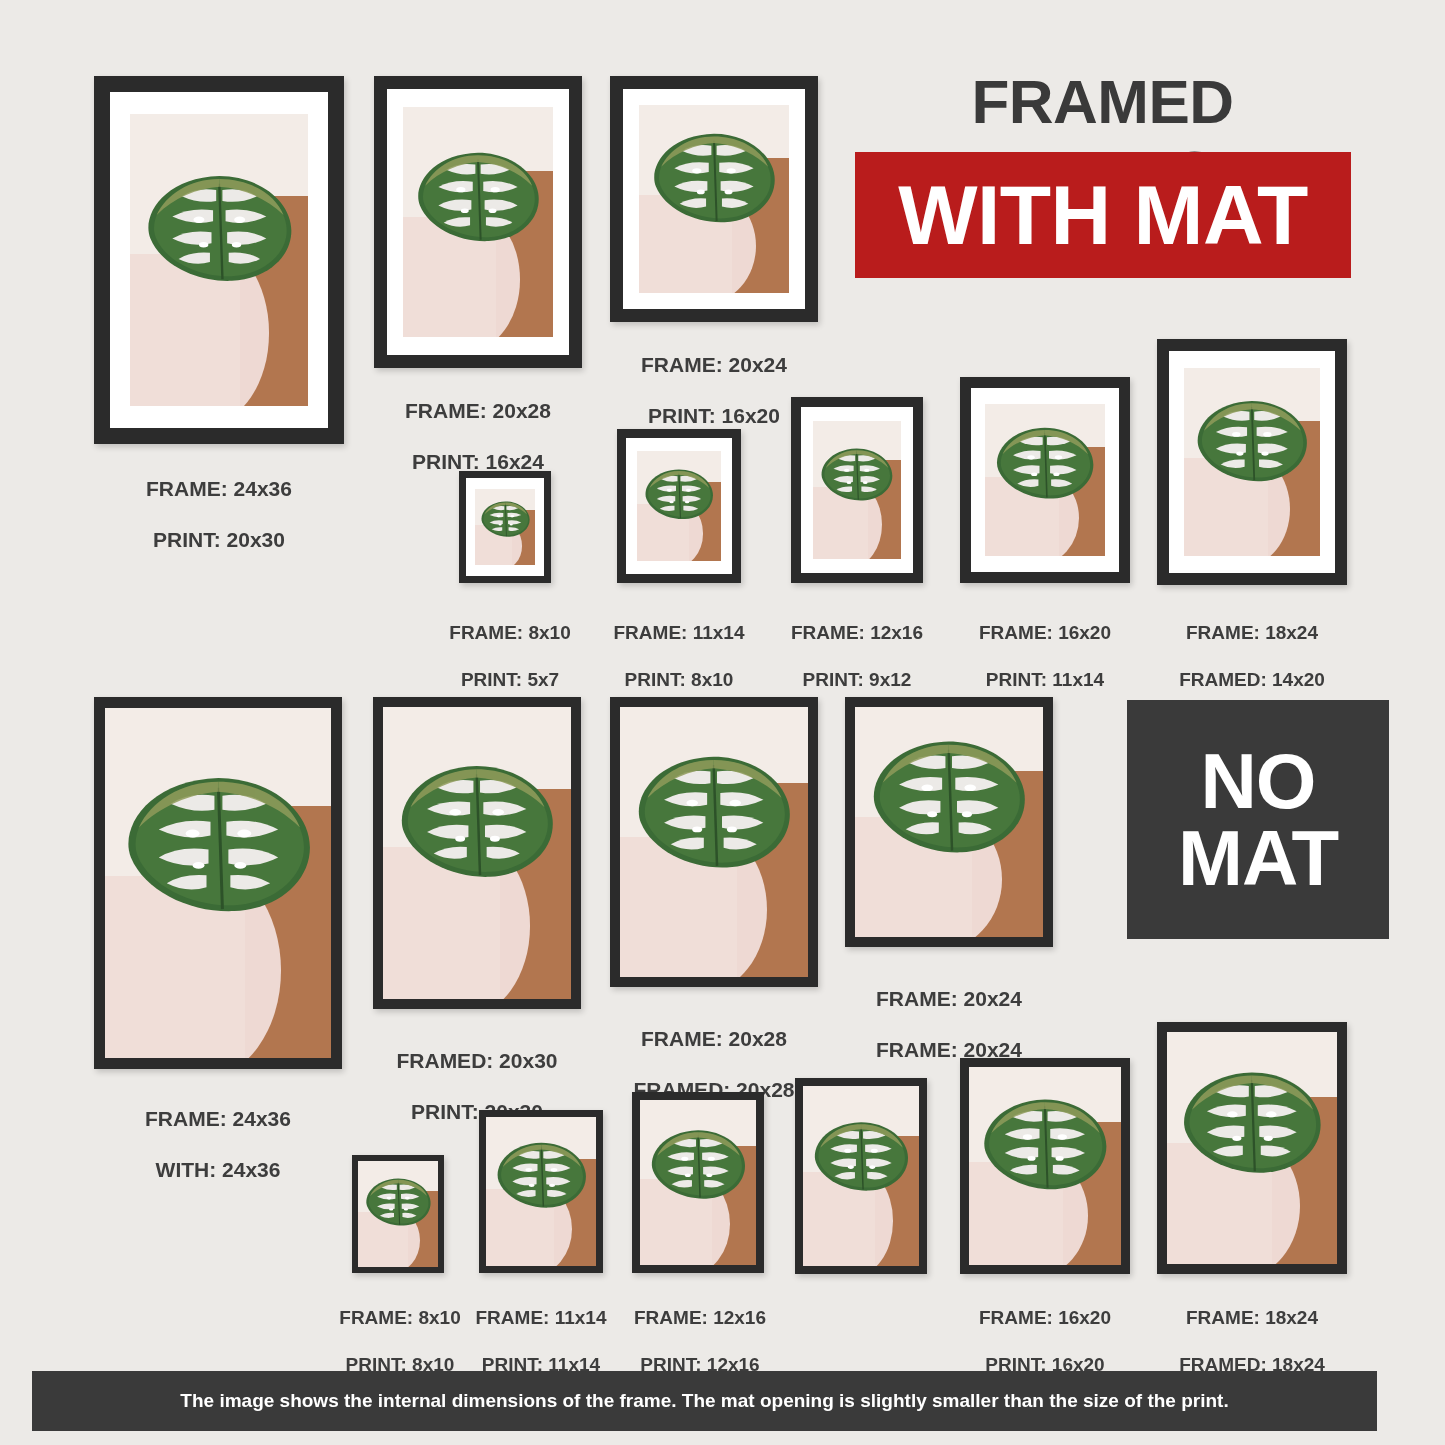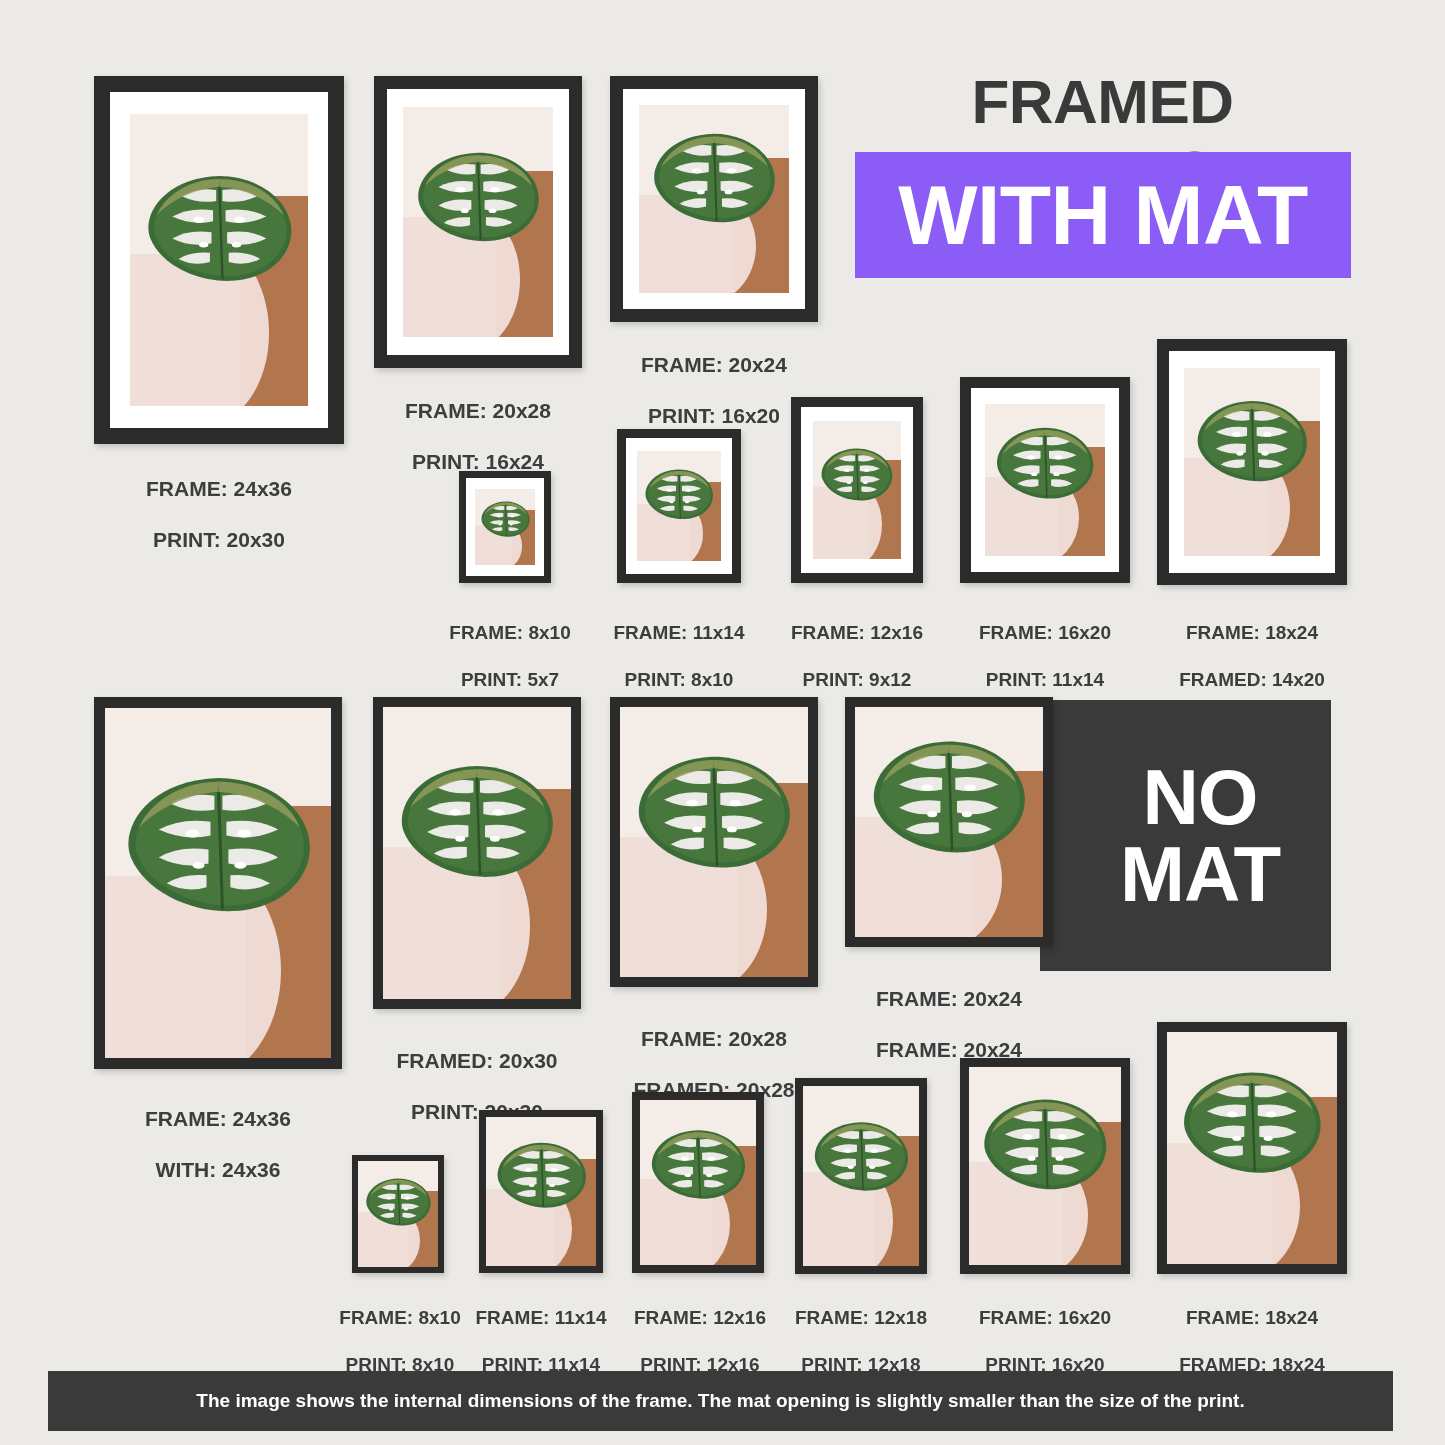--- a/index.html
+++ b/index.html
@@ -62,21 +62,21 @@
 
   
   .title{
     position:absolute;
     font-weight:bold;
     color:#3a3a3a;
     letter-spacing:-0.5px;
   }
   .blackbar{
     position:absolute;
-    background:#8b5cf6;
+    background:#b91c1c;
     color:#ffffff;
     font-weight:bold;
     display:flex;
     align-items:center;
     justify-content:center;
     letter-spacing:-0.5px;
   }
   .nomat{
     position:absolute;
     background:#3a3a3a;
@@ -84,21 +84,21 @@
     font-weight:bold;
     display:flex;
     flex-direction:column;
     align-items:center;
     justify-content:center;
     line-height:0.98;
     letter-spacing:-1px;
   }
 
   .footer{
-    position:absolute;left:48px;bottom:14px;width:1345px;height:60px;
+    position:absolute;left:32px;bottom:14px;width:1345px;height:60px;
     background:#3a3a3a;color:#fff;
     display:flex;align-items:center;justify-content:center;
     font-weight:bold;font-size:19px;text-align:center;
   }
 </style>
 </head>
 <body>
 
 <svg width="0" height="0" style="position:absolute" aria-hidden="true">
   <symbol id="monstera" viewBox="0 0 200 150" preserveAspectRatio="xMidYMid meet">
@@ -129,21 +129,21 @@
       </g>
     </g>
   </symbol>
 </svg>
 
 <div class="stage">
 
   <div class="title" style="left:855px;top:66px;width:495px;font-size:62px;text-align:center;">FRAMED PRINTS</div>
   <div class="blackbar" style="left:855px;top:152px;width:496px;height:126px;font-size:84px;">WITH MAT</div>
 
-  <div class="nomat" style="left:1040px;top:700px;width:262px;height:271px;font-size:78px;padding-left:29px;">
+  <div class="nomat" style="left:1127px;top:700px;width:262px;height:239px;font-size:78px;">
     <span>NO</span>
     <span>MAT</span>
   </div>
 
   <div class="item" style="left:94px;top:76px;">
     <div class="frame" style="width:250px;height:368px;padding:16px;">
       <div class="mat" style="padding:22px 20px;">
         <div class="art">
           <div class="art-bg"></div>
             <div class="art-brown2"></div>
@@ -465,24 +465,20 @@
           <div class="art-pink"></div>
           <div class="art-pinkblock"></div>
         <div class="leaf">
             <svg>
               <use href="#monstera"></use>
             </svg>
           </div>
       </div>
     </div>
   </div>
-  <div class="cap" style="left:786px;top:1283px;width:150px;font-size:19px;">
-    <div>FRAME: 12x18</div>
-    <div>PRINT: 12x18</div>
-  </div>
 
   <div class="item" style="left:960px;top:1058px;">
     <div class="frame" style="width:170px;height:216px;padding:9px;">
       <div class="art">
         <div class="art-bg"></div>
           <div class="art-brown2"></div>
           <div class="art-pink"></div>
           <div class="art-pinkblock"></div>
         <div class="leaf">
             <svg>

